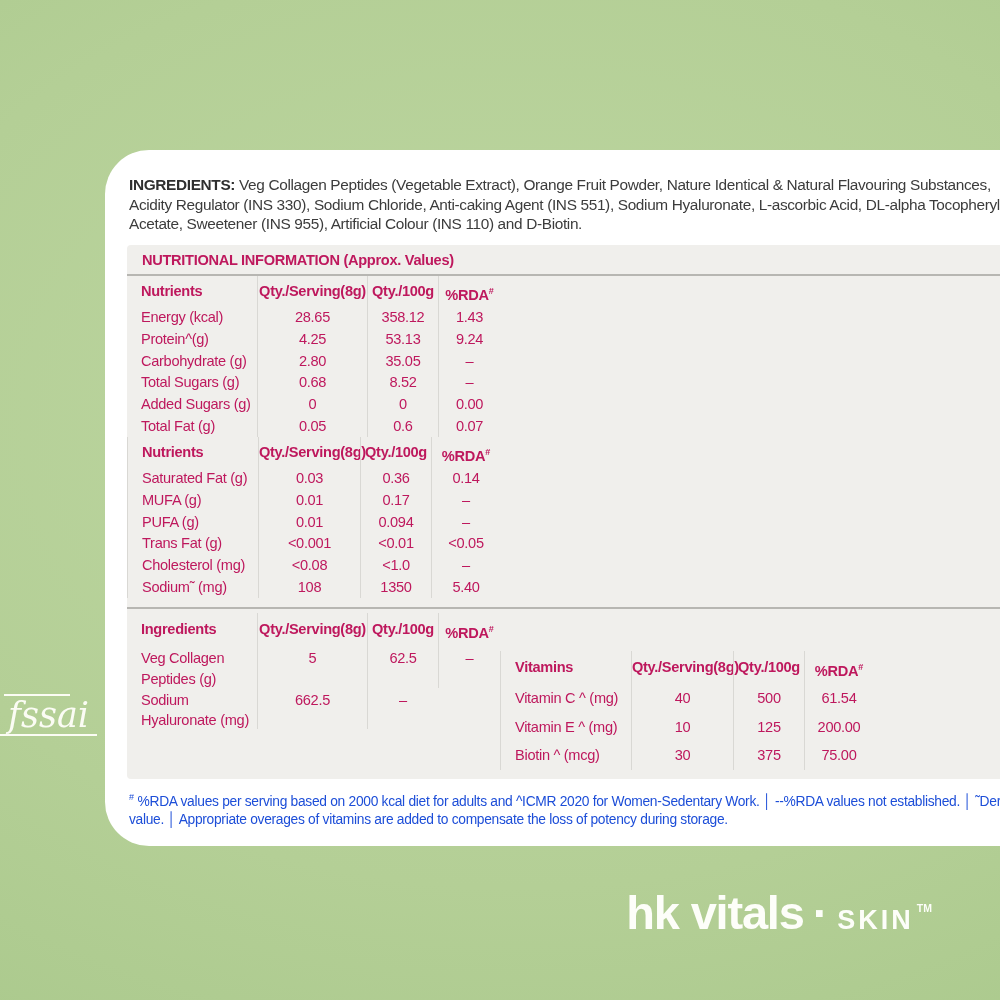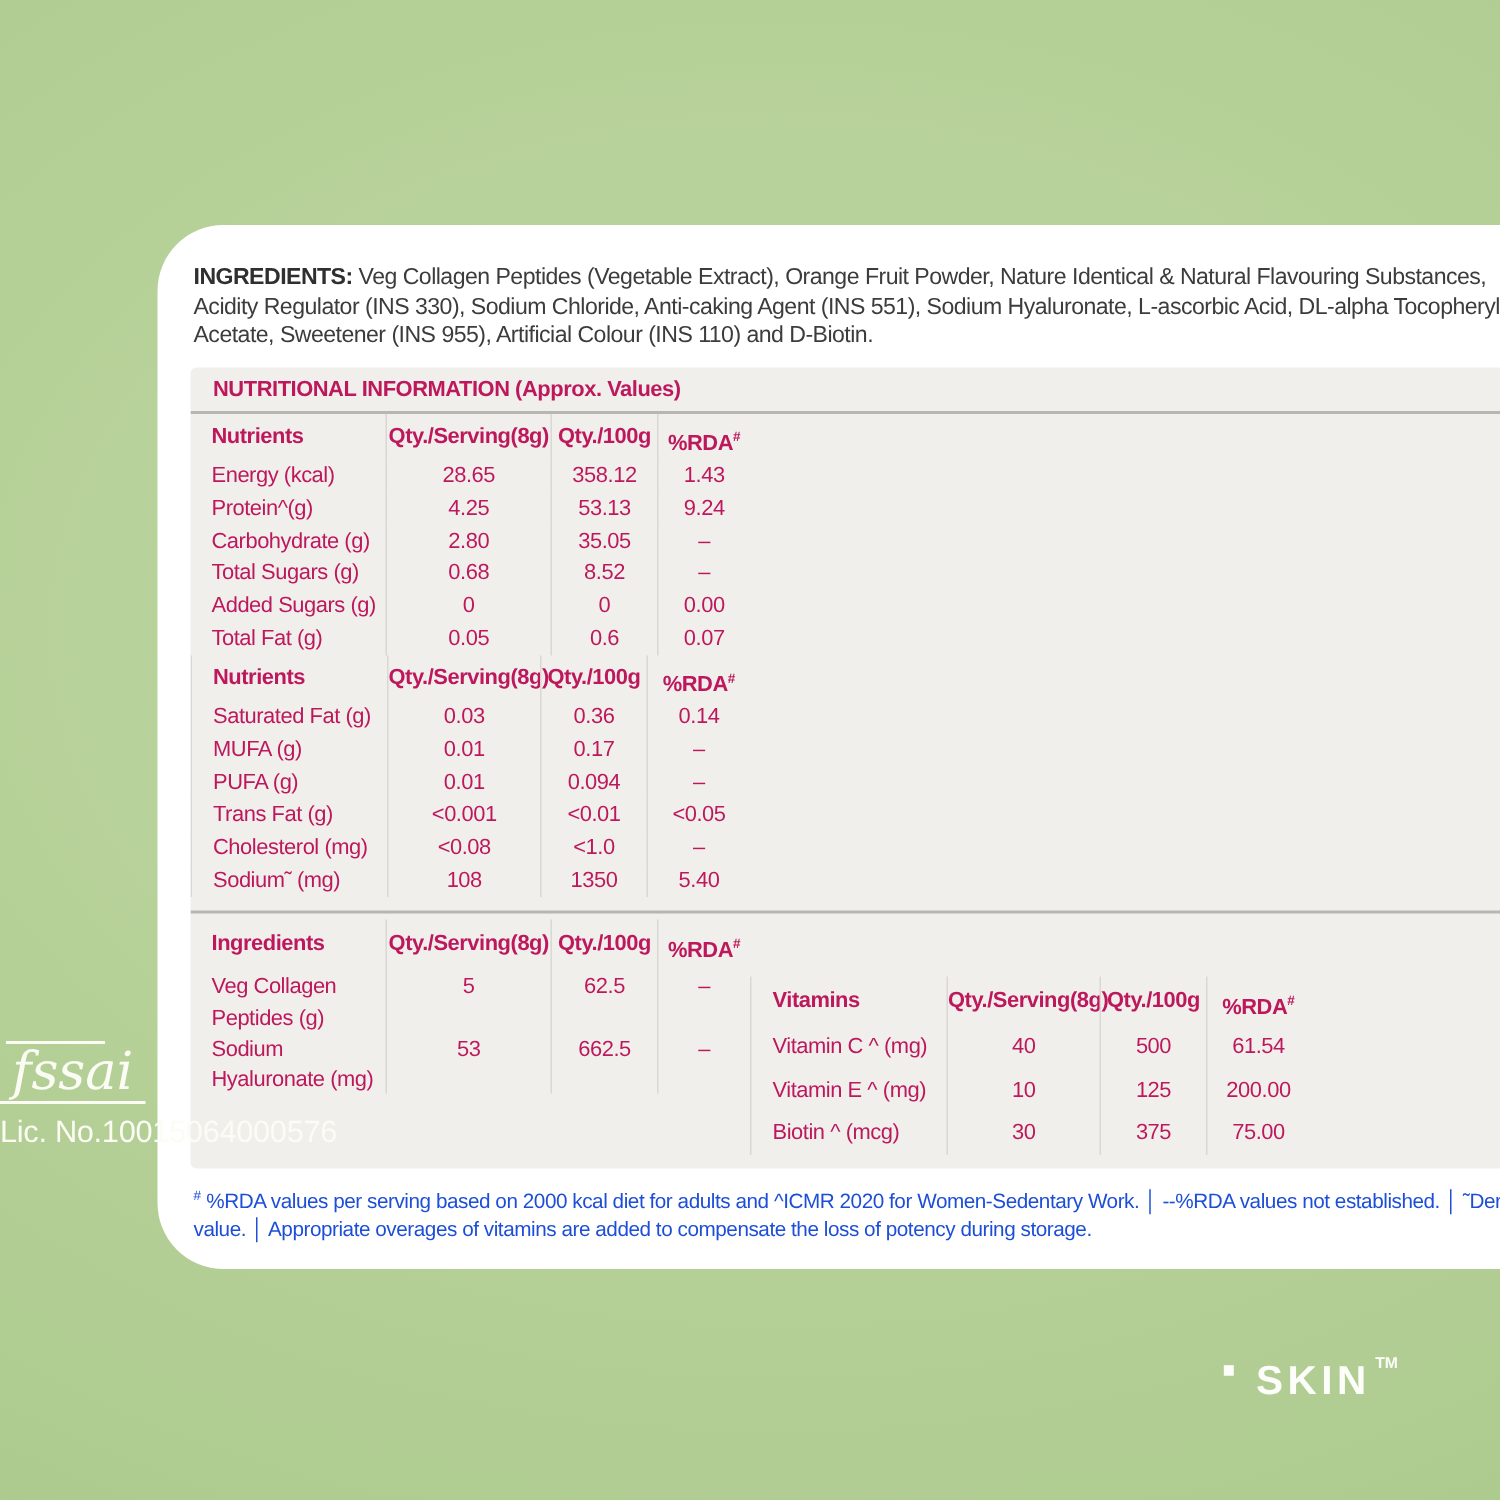--- a/index.html
+++ b/index.html
@@ -188,21 +188,20 @@
         <div class="cell head div-l">Qty./Serving(8g)</div>
         <div class="cell head div-l">Qty./100g</div>
         <div class="cell head div-l"><span>%RDA</span><span class="sup">#</span></div>
 
         <div class="cell label">Veg Collagen Peptides (g)</div>
         <div class="cell div-l">5</div>
         <div class="cell div-l">62.5</div>
         <div class="cell div-l">–</div>
 
         <div class="cell label">Sodium Hyaluronate (mg)</div>
-        <div class="cell div-l">53</div>
         <div class="cell div-l">662.5</div>
         <div class="cell div-l">–</div>
       </div>
 
       <div class="tgrid tg-sub-right">
         <div class="cell head label div-l">Vitamins</div>
         <div class="cell head div-l">Qty./Serving(8g)</div>
         <div class="cell head div-l">Qty./100g</div>
         <div class="cell head div-l"><span>%RDA</span><span class="sup">#</span></div>
 
@@ -224,20 +223,20 @@
     </div>
 
   </div>
 
   <p class="footnote"><span class="sup">#</span><span> %RDA values per serving based on 2000 kcal diet for adults and ^ICMR 2020 for Women-Sedentary Work.  │ --%RDA values not established. │ ˜Derived value. │ Appropriate overages of vitamins are added to compensate the loss of potency during storage.</span></p>
 
 </div>
 
 <div class="fssai-wrap">
   <div class="fssai-logo">fssai</div>
-  <div class="license">Lic. No.10015064000576</div>
 </div>
 
 <div class="brand">
+  <span class="brand-name">hk vitals</span>
   <span class="brand-dot">·</span>
   <span class="brand-sub">SKIN</span>
   <span class="brand-tm">TM</span>
 </div>
 
 </body></html>

